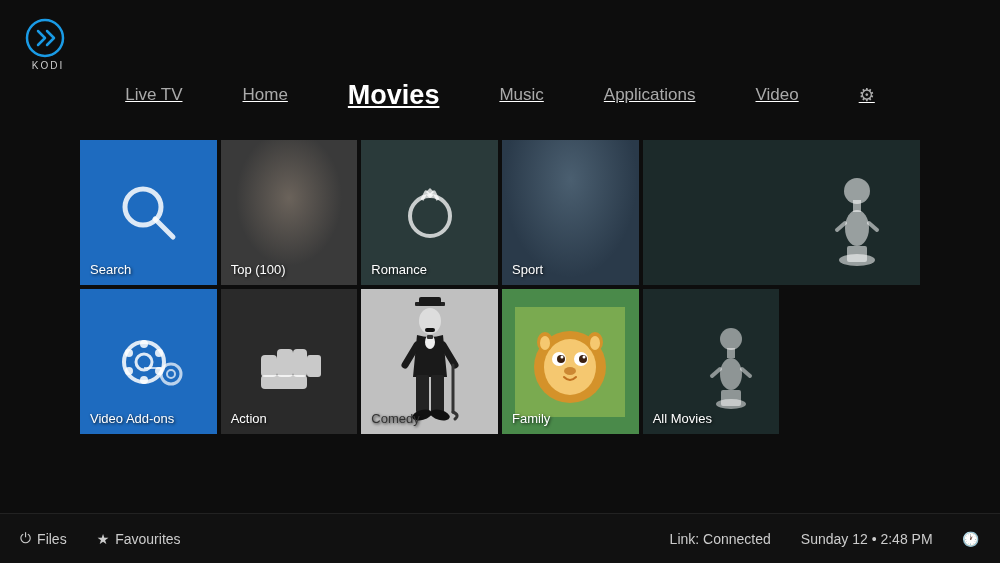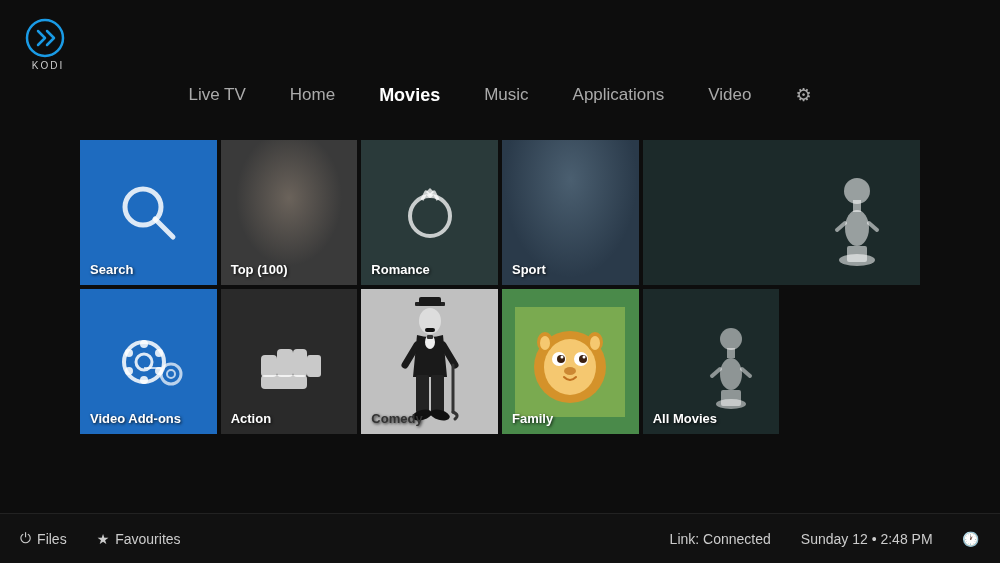--- a/index.html
+++ b/index.html
@@ -42,35 +42,36 @@
       color: #ccc;
       letter-spacing: 2px;
       margin-top: 2px;
       text-transform: uppercase;
       padding-left: 6px;
     }
 
     #nav {
       display: flex;
       align-items: center;
-      gap: 44px;
+      gap: 60px;
       margin: 0 auto;
       margin-top: 60px;
+      text-decoration: underline;
     }
 
     .nav-item {
       font-size: 17px;
       color: #aaa;
       cursor: pointer;
       text-decoration: none;
     }
 
     .nav-item.active {
       color: #fff;
-      font-size: 18px;
+      font-size: 27px;
       font-weight: bold;
     }
 
     .nav-settings {
       font-size: 18px;
       color: #aaa;
       cursor: pointer;
     }
 
     
@@ -82,21 +83,20 @@
       display: grid;
       grid-template-columns: repeat(6, 1fr);
       grid-template-rows: repeat(2, 145px);
       gap: 4px;
     }
 
     .tile {
       position: relative;
       overflow: hidden;
       background: #ef4444;
-      font-weight: bold;
     }
 
     .tile-label {
       position: absolute;
       bottom: 8px;
       left: 10px;
       font-size: 13px;
       color: #fff;
       z-index: 2;
       text-shadow: 1px 1px 3px rgba(0,0,0,0.8);

